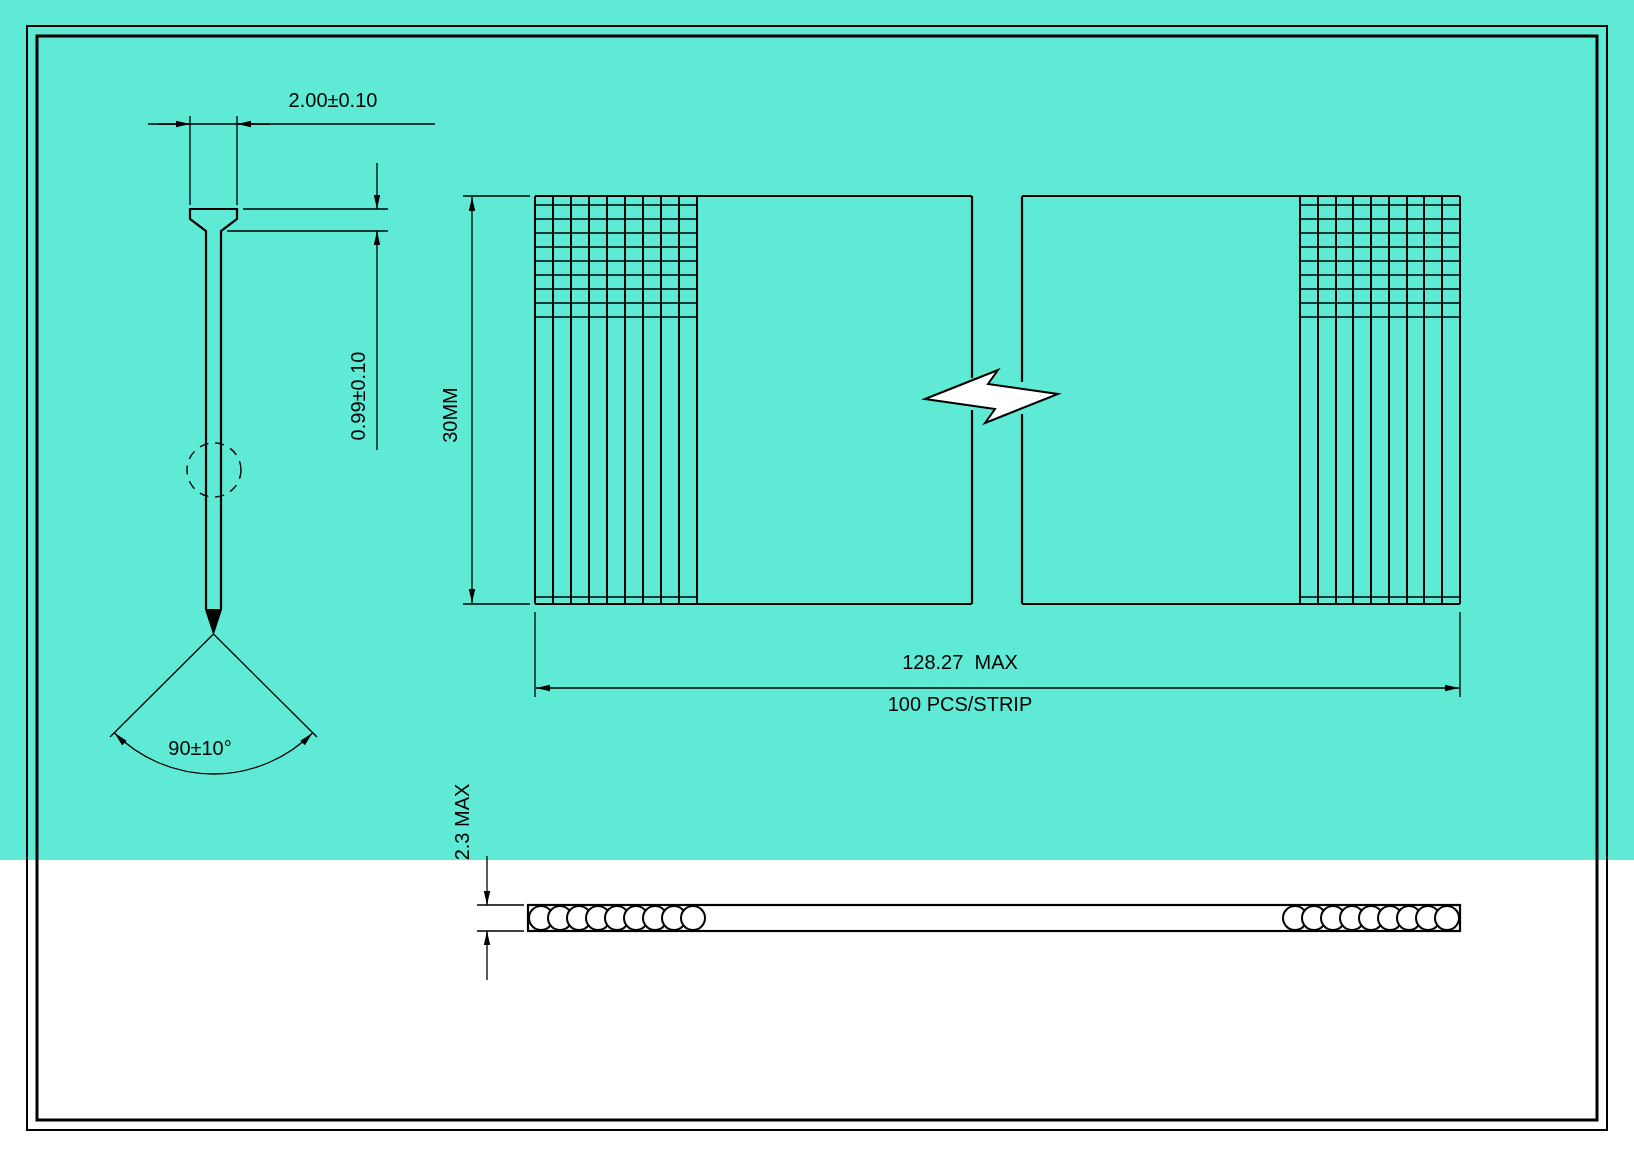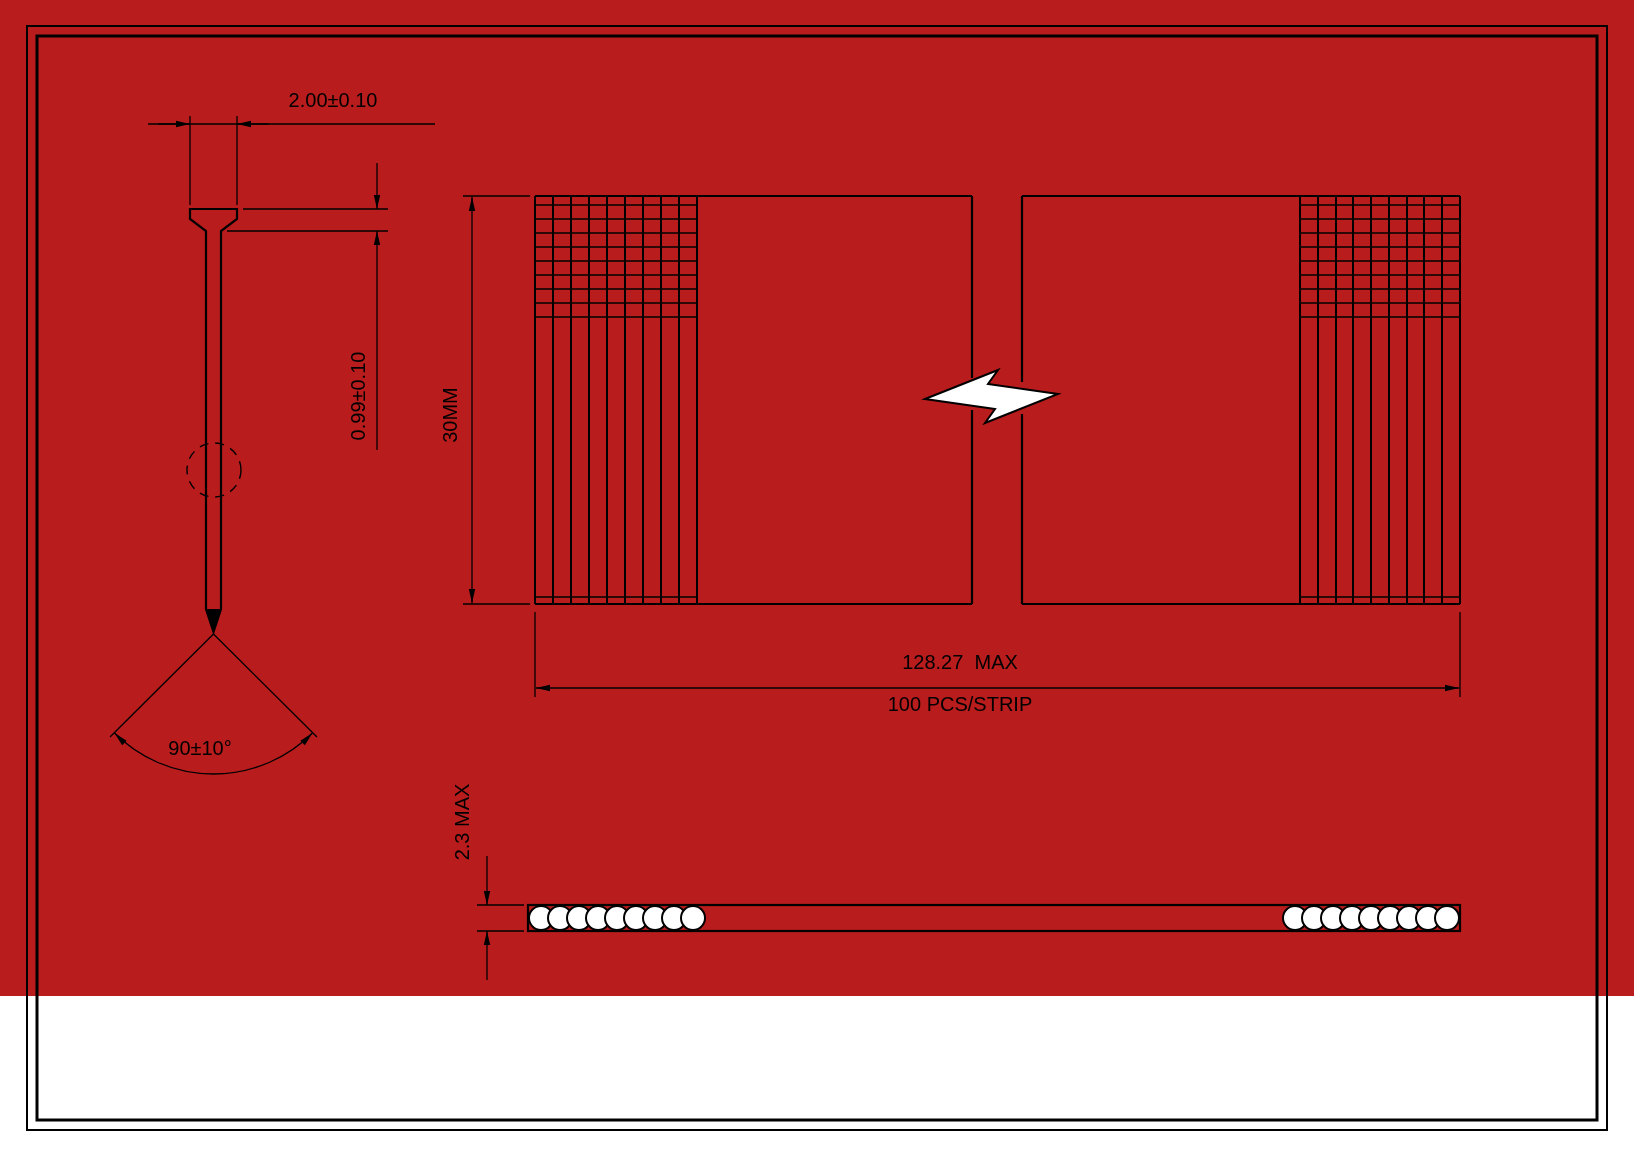--- a/index.html
+++ b/index.html
@@ -6,22 +6,22 @@
     margin: 0;
     padding: 0;
     background: #ffffff;
     width: 1634px;
     height: 1157px;
     font-family: "Liberation Sans", sans-serif;
   }
   #sheet {
     position: relative;
     width: 1634px;
-    height: 996px;
-    background: #b91c1c;
+    height: 860px;
+    background: #5eead4;
   }
   svg { display: block; }
   svg text {
     font-family: "Liberation Sans", sans-serif;
     font-size: 20px;
     fill: #000000;
     white-space: pre;
   }
   .obj  { stroke: #000000; stroke-width: 2.2; fill: none; }
   .objf { stroke: #000000; stroke-width: 2.2; fill: #ffffff; }

